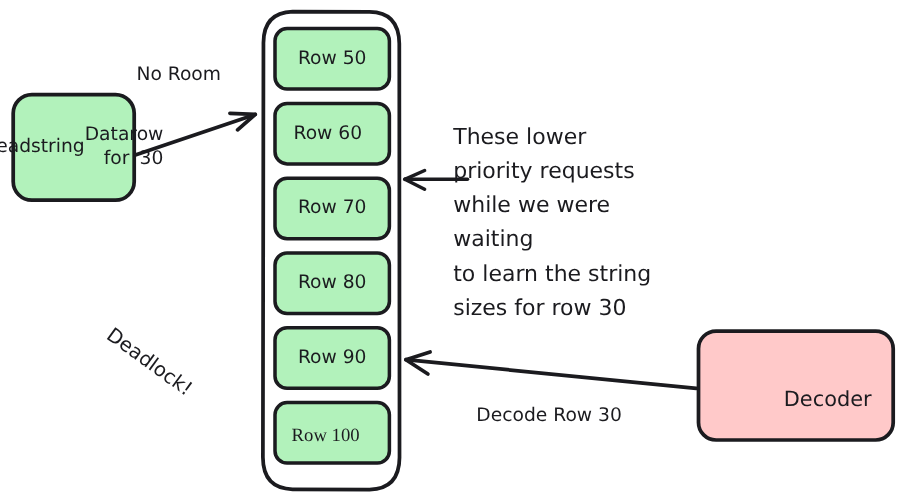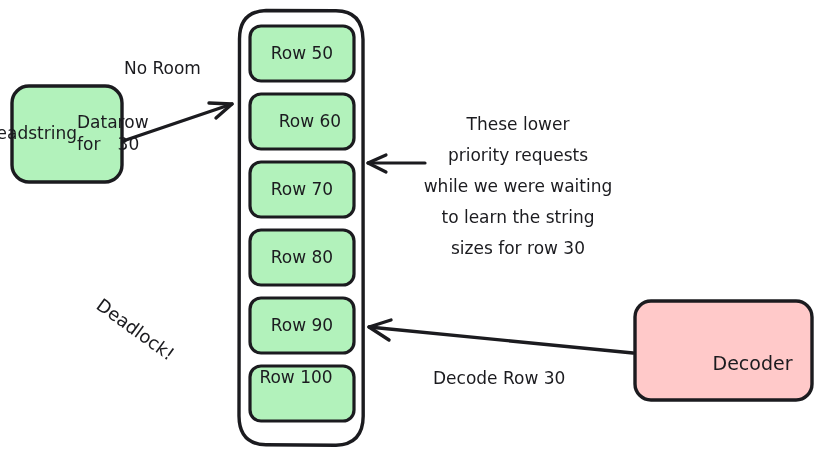--- a/index.html
+++ b/index.html
@@ -22,21 +22,21 @@
     top: 0;
     left: 0;
     width: 824px;
     height: 456px;
   }
   .node-text {
     position: absolute;
     display: flex;
     align-items: center;
     justify-content: center;
-    text-align: left;
+    text-align: right;
     color: #1b1b1f;
     font-family: "DejaVu Sans", sans-serif;
     pointer-events: none;
     line-height: 1.28;
   }
   .row-label {
     font-size: 17px;
   }
   .read-label {
     font-size: 17px;
@@ -49,24 +49,23 @@
   .free-text {
     position: absolute;
     color: #1b1b1f;
     font-family: "DejaVu Sans", sans-serif;
     font-size: 17px;
     white-space: nowrap;
     pointer-events: none;
   }
   .annot-block {
     position: absolute;
-    text-align: center;
     color: #1b1b1f;
     font-family: "DejaVu Sans", sans-serif;
-    font-size: 17px;
+    font-size: 20px;
     line-height: 31px;
     pointer-events: none;
   }
   .annot-block span { display: block; }
   .deadlock {
     position: absolute;
     transform: rotate(36deg);
     transform-origin: left top;
     font-size: 18px;
   }
@@ -105,25 +104,25 @@
     </g>
 
     <g>
       <path d="M 633 353 L 369 327" fill="none" stroke="#1b1b1f" stroke-width="3.4" stroke-linecap="round"></path>
       <path d="M 369 327 L 391 320 M 369 327 L 389 340" fill="none" stroke="#1b1b1f" stroke-width="3.4" stroke-linecap="round" stroke-linejoin="round"></path>
     </g>
 
   </svg>
 
   <div class="node-text row-label" style="left:250px; top:26px; width:104px; height:55px;">Row 50</div>
-  <div class="node-text row-label" style="left:250px; top:94px; width:96px; height:55px;padding-left:12px;">Row 60</div>
+  <div class="node-text row-label" style="left:250px; top:94px; width:96px; height:55px;">Row 60</div>
   <div class="node-text row-label" style="left:250px; top:162px; width:104px; height:55px;">Row 70</div>
   <div class="node-text row-label" style="left:250px; top:230px; width:104px; height:55px;border-radius:22px;">Row 80</div>
   <div class="node-text row-label" style="left:250px; top:298px; width:104px; height:55px;">Row 90</div>
-  <div class="node-text row-label" style="left:250px; top:350px; width:92px; height:55px;">Row 100</div>
+  <div class="node-text row-label" style="left:250px; top:368px; width:92px; height:55px;font-family:Liberation Serif, serif;">Row 100</div>
 
   <div class="node-text read-label" style="left:12px; top:86px; width:110px; height:96px;">
     <span>Read</span>
     <span>string</span>
     <span>Data for</span>
     <span>row 30</span>
   </div>
 
   <div class="node-text decoder-label" style="left:635px; top:314px; width:211px; height:99px;margin-left:12px;">Decoder</div>
 

